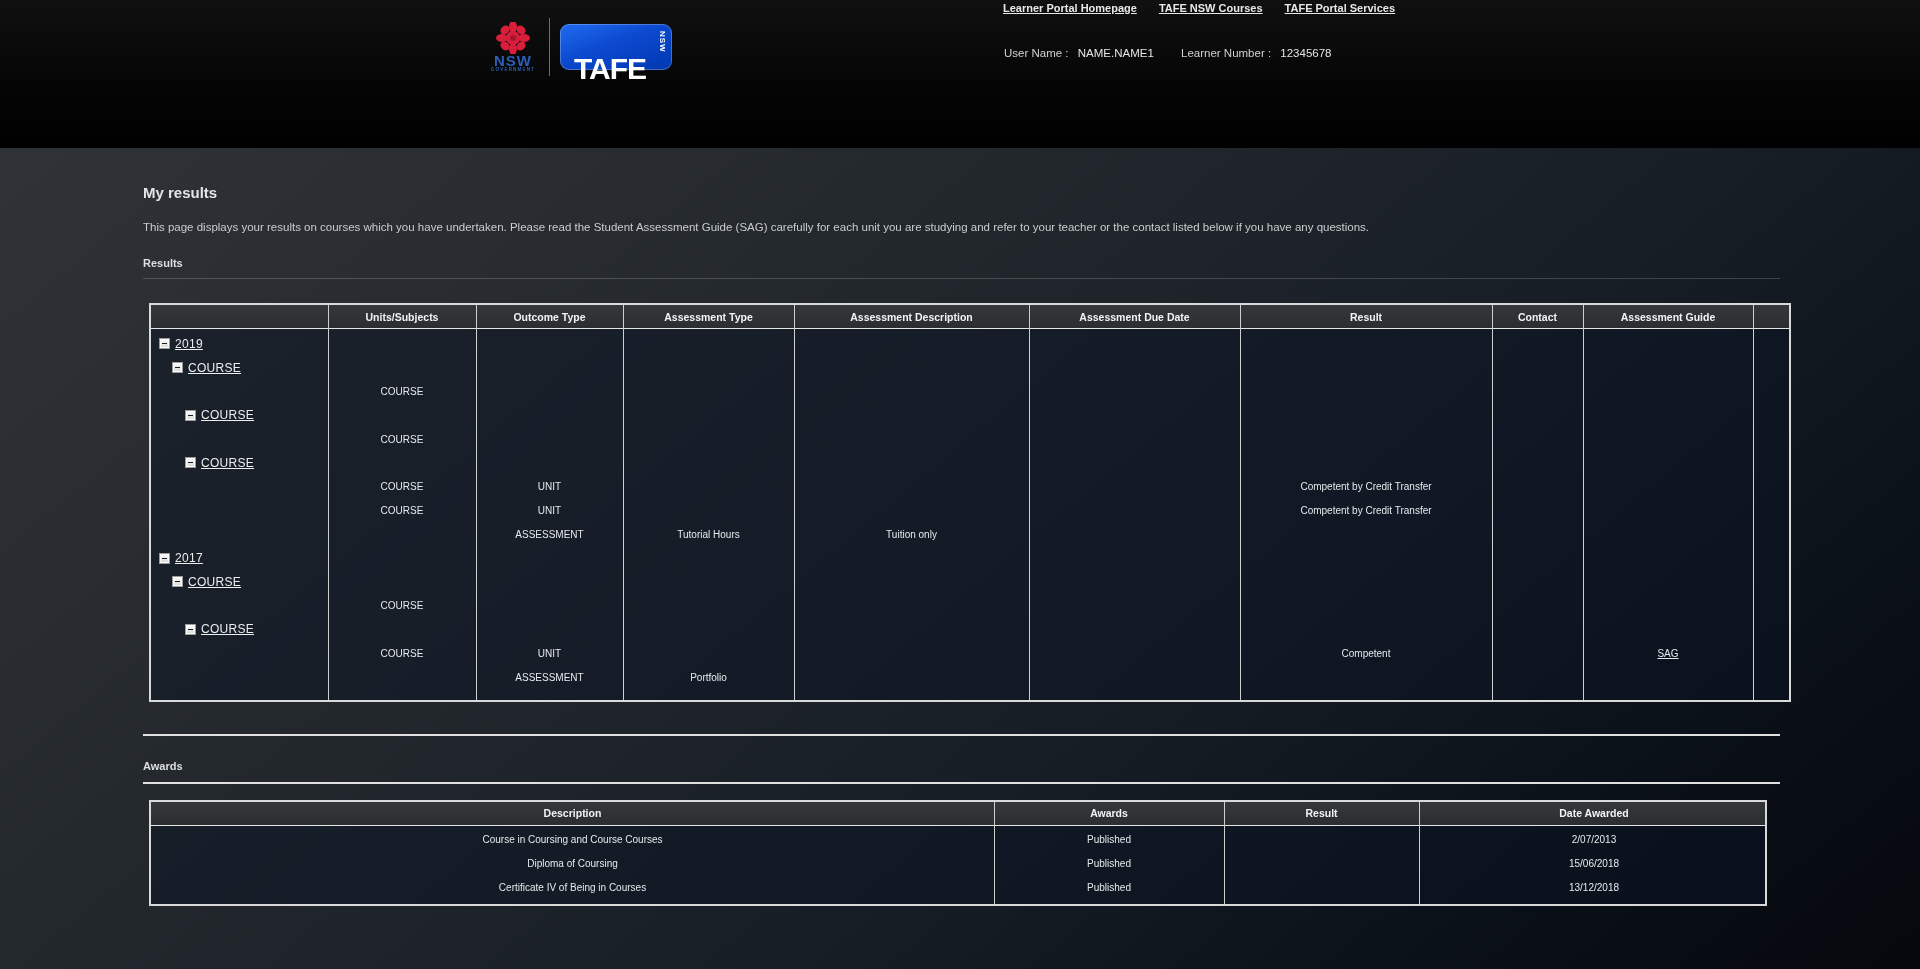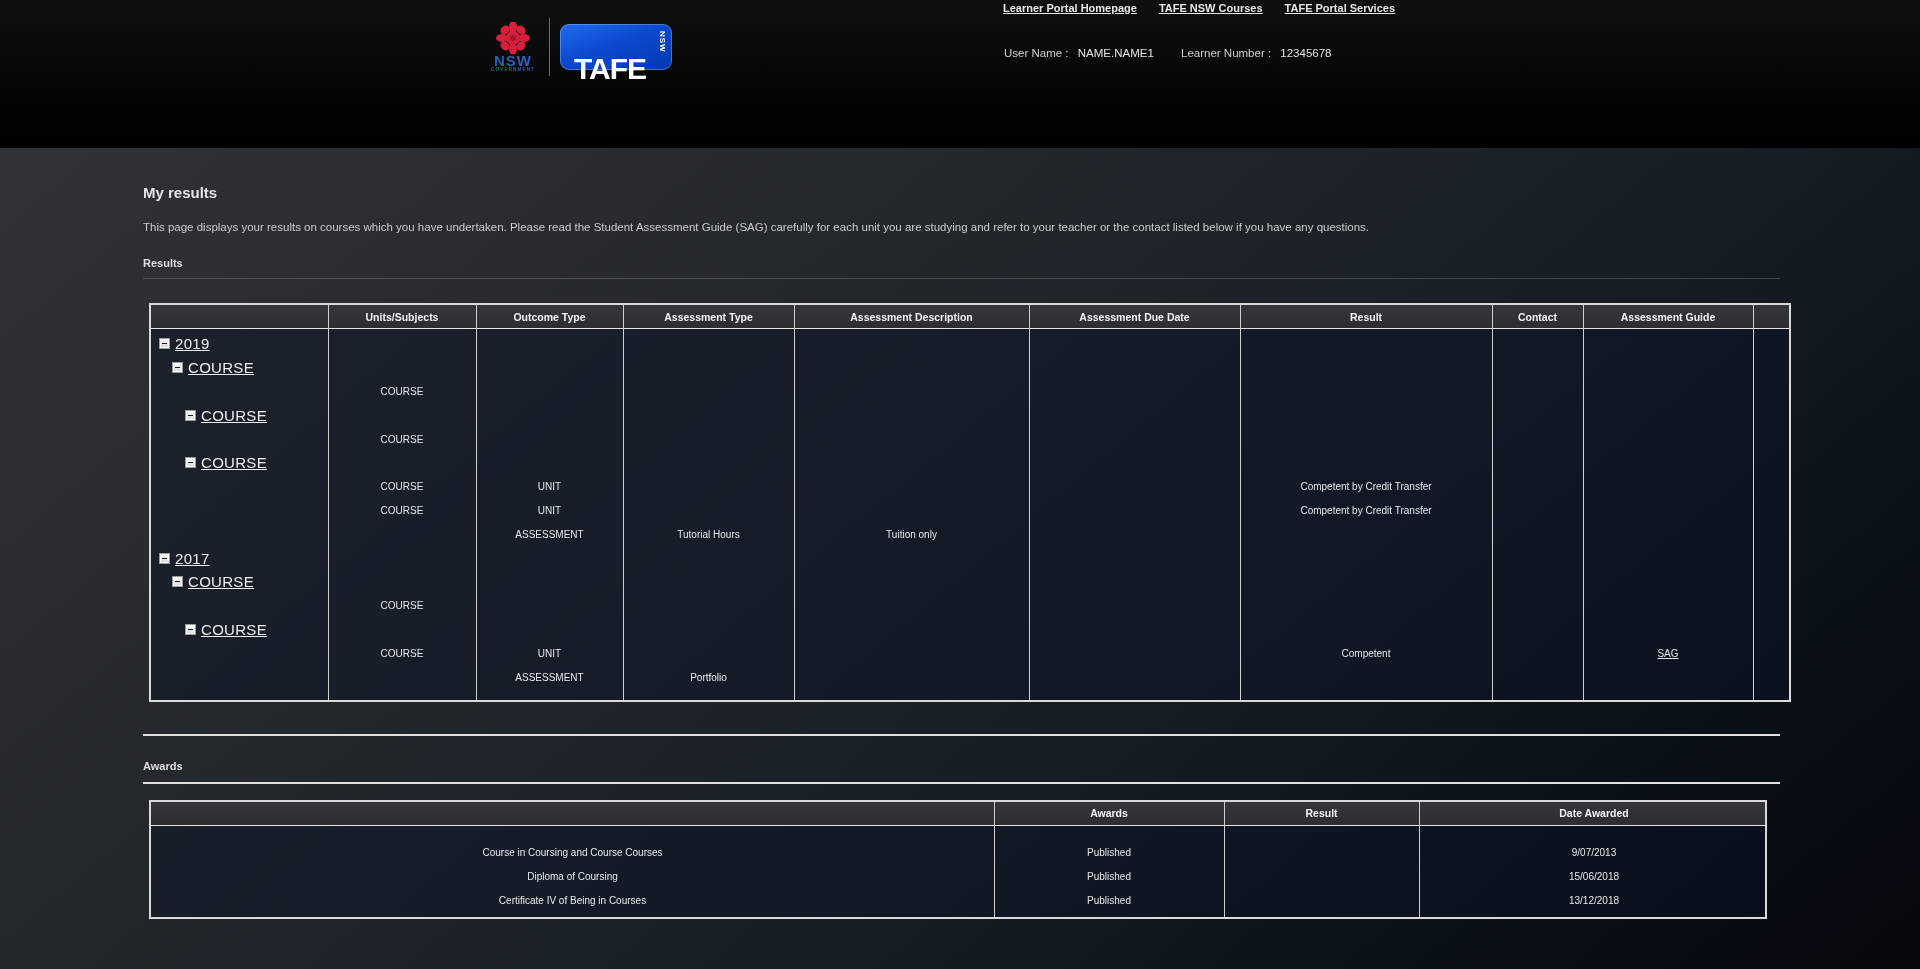--- a/index.html
+++ b/index.html
@@ -55,32 +55,32 @@
   .atable { width:1618px; margin-top:16px; }
   .vlines { position:absolute; inset:0; pointer-events:none; z-index:2; }
   .vl { position:absolute; top:0; bottom:0; width:1px; background:#cfcfcf; }
   .g-header { display:grid; height:24px; align-items:center;
               background:linear-gradient(180deg,#35383b 0%,#2b2e31 100%);
               border-bottom:1px solid #e6e6e6; }
   .rtable .g-header, .rtable .t-row { grid-template-columns:177px 148px 147px 171px 235px 211px 252px 91px 170px 16px; }
   .atable .g-header, .atable .t-row { grid-template-columns:843px 230px 195px 350px; }
   .hc { font-size:10.5px; font-weight:bold; color:#f2f3f4; text-align:center; }
   .t-body { position:relative; padding:3px 0 11px; }
-  .atable .t-body { padding:15px 0 5px; }
+  .atable .t-body { padding:2px 0 5px; }
   .t-row { display:grid; height:23.8px; align-items:center; }
   .c { font-size:10px; color:#e6e9eb; text-align:center; overflow:hidden; white-space:nowrap; }
   .g1{grid-column:1} .g2{grid-column:2} .g3{grid-column:3} .g4{grid-column:4} .g5{grid-column:5}
   .g6{grid-column:6} .g7{grid-column:7} .g8{grid-column:8} .g9{grid-column:9}
   .tree { display:flex; align-items:center; gap:5px; justify-self:start; text-align:left; }
   .lvl0{padding-left:8px} .lvl1{padding-left:21px} .lvl2{padding-left:34px}
   .cbox { width:11px; height:11px; flex:0 0 11px; background:linear-gradient(180deg,#ffffff,#d6d6d6);
           border:1px solid #9a9a9a; box-shadow:inset 0 0 0 1px #fdfdfd;
           display:flex; align-items:center; justify-content:center; cursor:pointer; }
   .cbox::before { content:""; width:5px; height:1px; background:#1a1a1a; }
-  .tlink { color:#eceef0; font-size:15px; text-decoration:underline; letter-spacing:.3px; cursor:pointer; }
+  .tlink { color:#eceef0; font-size:12px; text-decoration:underline; letter-spacing:.3px; cursor:pointer; }
   a.sag { color:#e6e9eb; text-decoration:underline; cursor:pointer; }
 </style>
 </head>
 <body>
 
 <div class="viewport">
 
   <header class="top">
     <div class="logo-block">
       <div class="nsw-logo">
@@ -238,29 +238,30 @@
     <h2 class="sec-heading">Awards</h2>
     <div class="rule under-awards"></div>
 
     <div class="gtable atable">
       <div class="vlines">
         <div class="vl" style="left:843px"></div>
         <div class="vl" style="left:1073px"></div>
         <div class="vl" style="left:1268px"></div>
       </div>
       <div class="g-header">
+        <span class="hc g1">Description</span>
         <span class="hc g2">Awards</span>
         <span class="hc g3">Result</span>
         <span class="hc g4">Date Awarded</span>
       </div>
       <div class="t-body">
         <div class="t-row">
           <span class="c g1">Course in Coursing and Course Courses</span>
           <span class="c g2">Published</span>
-          <span class="c g4">9/07/2013</span>
+          <span class="c g4">2/07/2013</span>
         </div>
         <div class="t-row">
           <span class="c g1">Diploma of Coursing</span>
           <span class="c g2">Published</span>
           <span class="c g4">15/06/2018</span>
         </div>
         <div class="t-row">
           <span class="c g1">Certificate IV of Being in Courses</span>
           <span class="c g2">Published</span>
           <span class="c g4">13/12/2018</span>

